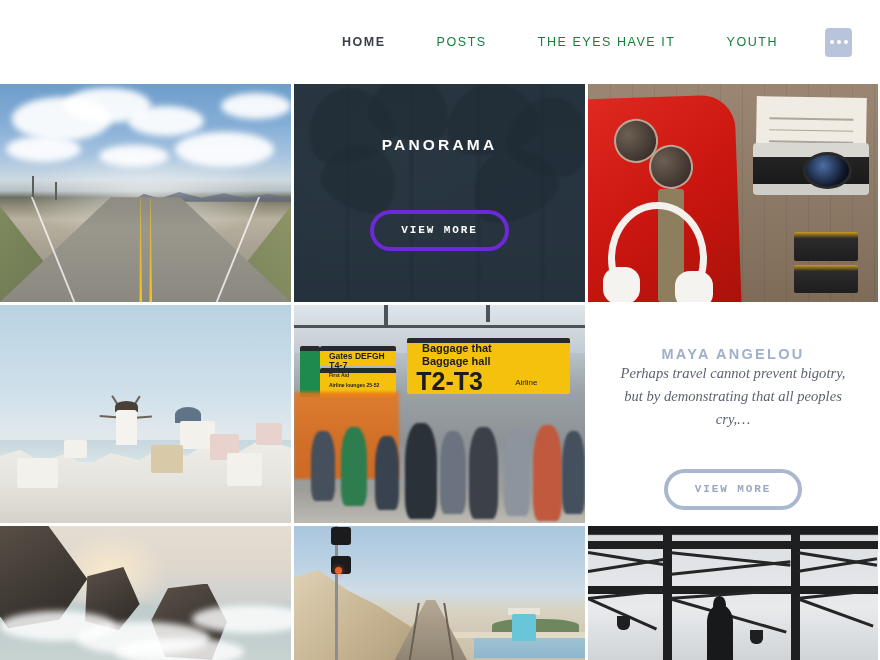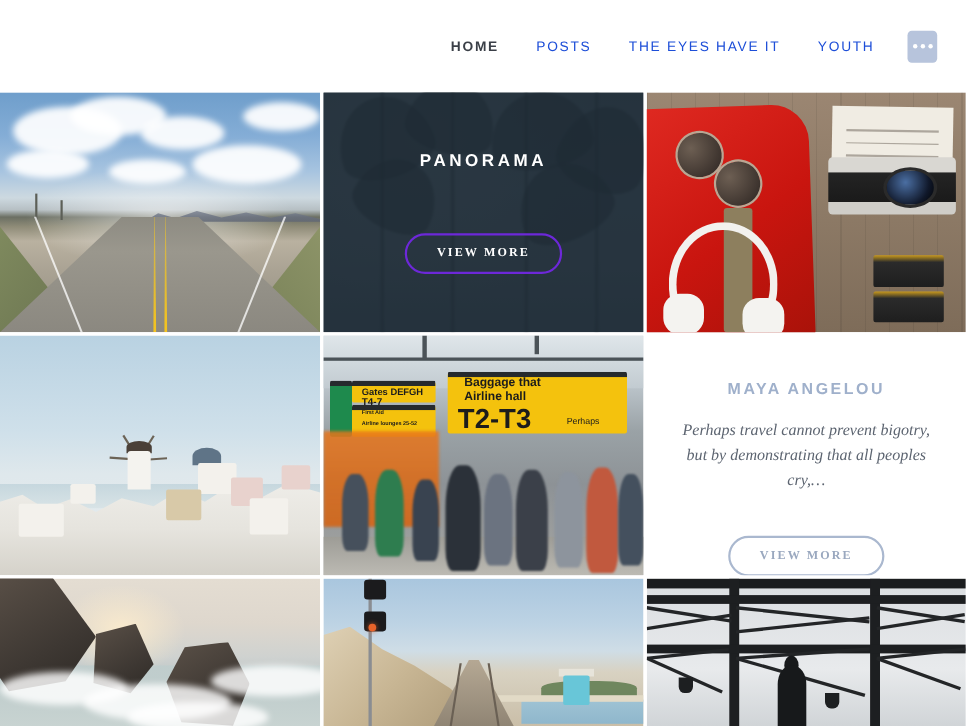--- a/index.html
+++ b/index.html
@@ -31,27 +31,27 @@
     color: #aebdd6;
     white-space: nowrap;
     line-height: 1;
     font-family: "Liberation Sans", sans-serif;
   }
 
   .main-nav {
     margin-left: auto;
     display: flex;
     align-items: center;
-    gap: 0;
+    gap: 17px;
   }
 
   .nav-item {
     font-size: 12.5px;
     letter-spacing: 1.55px;
-    color: #1d4ed8;
+    color: #15803d;
     text-transform: uppercase;
     padding: 0 17px;
     white-space: nowrap;
     cursor: pointer;
     font-weight: normal;
     line-height: 1;
   }
   .nav-item.active {
     color: #3a3f47;
     font-weight: bold;
@@ -169,31 +169,31 @@
   .tile-overlay .tile-title {
     color: #ffffff;
     font-size: 15.5px;
     font-weight: bold;
     letter-spacing: 3.2px;
     margin-bottom: 56px;
     text-transform: uppercase;
   }
 
   .pill-btn {
-    border: 2px solid #6d28d9;
+    border: 4px solid #6d28d9;
     border-radius: 26px;
     color: #ffffff;
     font-size: 11px;
     font-weight: bold;
     letter-spacing: 1.9px;
     padding: 11px 27px;
     background: transparent;
     cursor: pointer;
     text-transform: uppercase;
-    font-family: Liberation Serif, serif;
+    font-family: Liberation Mono, monospace;
     line-height: 1;
   }
   .pill-btn.muted {
     border-color: #aab8cf;
     color: #9aa8bf;
   }
 
   
   .photo-flatlay {
     background:
@@ -427,21 +427,20 @@
     justify-content: flex-start;
     padding: 41px 30px 0 30px;
     text-align: center;
   }
   .quote-author {
     font-size: 14.5px;
     font-weight: bold;
     letter-spacing: 2.3px;
     color: #9fb0cb;
     text-transform: uppercase;
-    margin-bottom: 18px;
   }
   .quote-text {
     font-family: "Liberation Serif", serif;
     font-style: italic;
     font-size: 14.6px;
     line-height: 1.58;
     color: #5c6470;
     max-width: 232px;
     margin-bottom: 38px;
   }
@@ -562,23 +561,23 @@
       <div class="sign-yellow" style="left:9%;  top:19%; width:26%; height:9%;"></div>
       <div class="sign-yellow" style="left:9%;  top:29%; width:26%; height:13%;"></div>
       <div class="sign-yellow" style="left:39%; top:15%; width:56%; height:26%;"></div>
 
       <div class="sign-text" style="left:12%; top:21.5%; font-size:8.5px;">Gates DEFGH</div>
       <div class="sign-text" style="left:12%; top:25.5%; font-size:9px;">T4-7</div>
       <div class="sign-text" style="left:12%; top:31%; font-size:5px;">First Aid</div>
       <div class="sign-text" style="left:12%; top:36%; font-size:5px;">Airline lounges 25-52</div>
 
       <div class="sign-text" style="left:44%; top:17.5%; font-size:11px;">Baggage that</div>
-      <div class="sign-text" style="left:44%; top:23.5%; font-size:11px;">Airline hall</div>
+      <div class="sign-text" style="left:44%; top:23.5%; font-size:11px;">Baggage hall</div>
       <div class="sign-text" style="left:42%; top:29%; font-size:25px;">T2-T3</div>
-      <div class="sign-text" style="left:76%; top:34%; font-size:8px; font-weight:normal;">Perhaps</div>
+      <div class="sign-text" style="left:76%; top:34%; font-size:8px; font-weight:normal;">Airline</div>
 
       <div class="shop"></div>
       <div class="floor"></div>
       <div class="crowd" style="left:6%;  top:58%; width:8%;  height:32%; background:#46505c;"></div>
       <div class="crowd" style="left:16%; top:56%; width:9%;  height:36%; background:#2e7d4f;"></div>
       <div class="crowd" style="left:28%; top:60%; width:8%;  height:34%; background:#394350;"></div>
       <div class="crowd" style="left:38%; top:54%; width:11%; height:44%; background:#2b3139;"></div>
       <div class="crowd" style="left:50%; top:58%; width:9%;  height:38%; background:#6b7380;"></div>
       <div class="crowd" style="left:60%; top:56%; width:10%; height:42%; background:#3b4049;"></div>
       <div class="crowd" style="left:72%; top:57%; width:9%;  height:40%; background:#8d949d;"></div>

